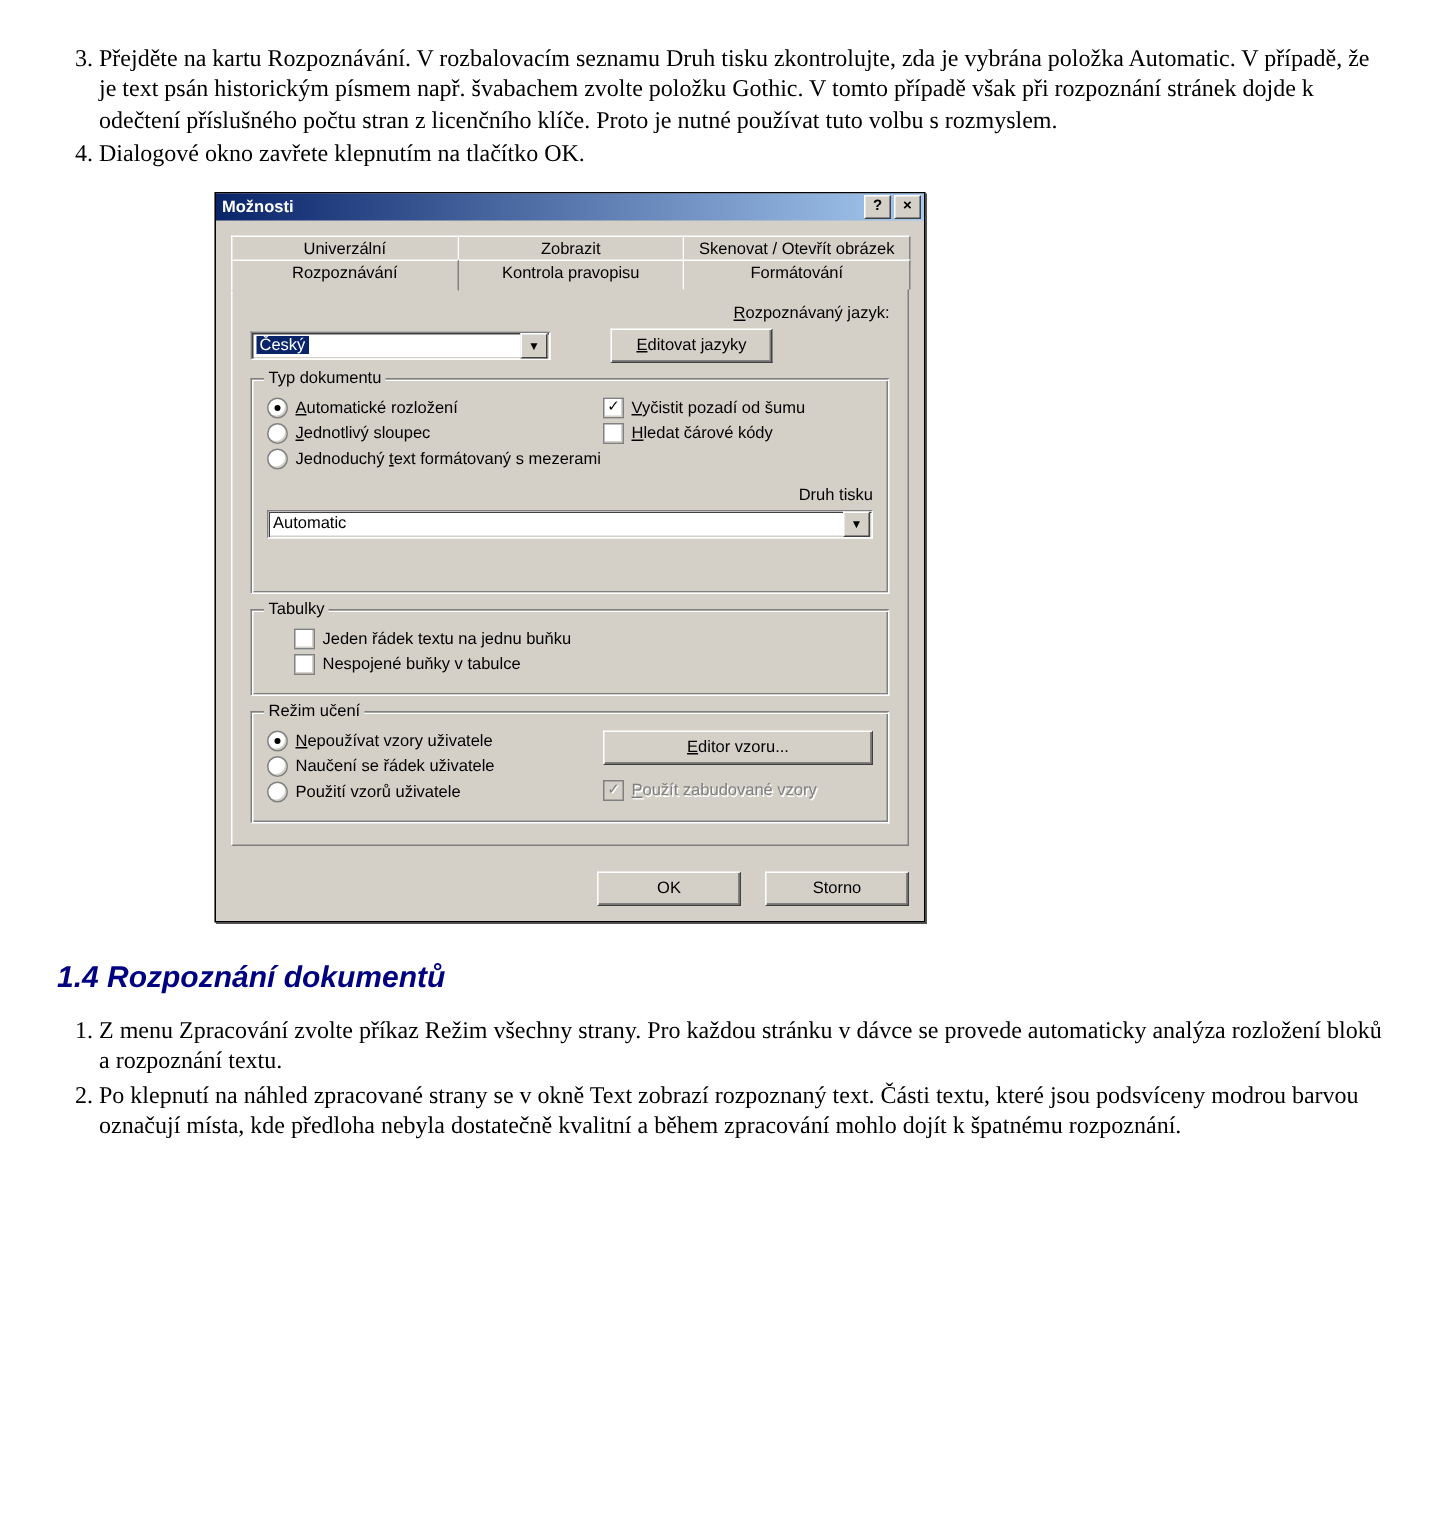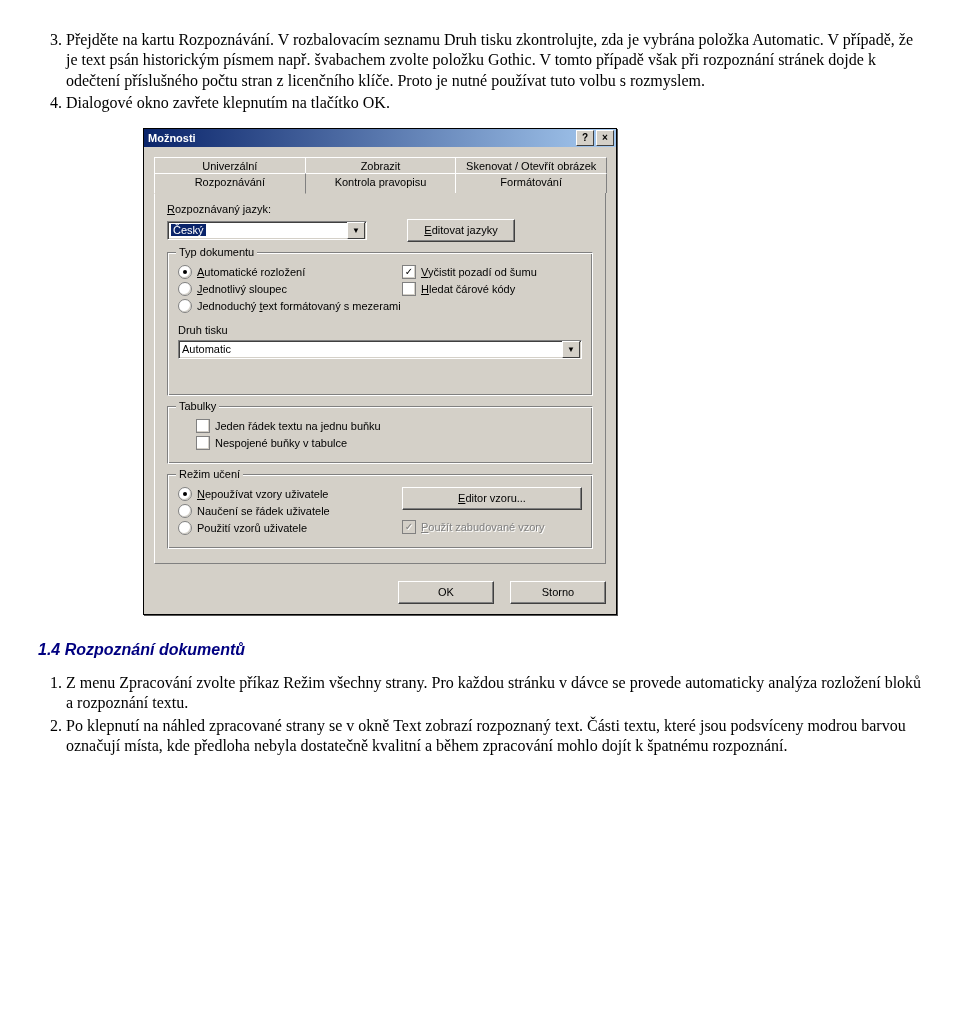--- a/index.html
+++ b/index.html
@@ -58,21 +58,21 @@
     position: relative; z-index: 5;
     border-bottom: 1px solid #d4d0c8;
   }
   .tabpanel {
     border: 1px solid #fff;
     border-right-color: #808080; border-bottom-color: #808080;
     padding: 12px 12px 14px 12px;
     position: relative; top: -1px; z-index: 2;
   }
   .row { display: flex; align-items: center; margin-bottom: 6px; }
-  .lbl { margin-bottom: 4px; }
+  .lbl { margin-bottom: 4px; text-align: right; }
   .ul { text-decoration: underline; }
   .combo {
     flex: 1; height: 19px; background: #fff;
     border: 1px solid #808080;
     border-right-color: #fff; border-bottom-color: #fff;
     box-shadow: inset 1px 1px 0 #404040, inset -1px -1px 0 #d4d0c8;
     display: flex; align-items: center; padding-left: 3px;
     box-sizing: border-box;
   }
   .combo .sel {
@@ -126,21 +126,21 @@
   }
   .check .box.disabled { background: #d4d0c8; }
   .disabled-text { color: #808080; text-shadow: 1px 1px 0 #fff; }
   .cols { display: flex; }
   .cols .c1 { flex: 1; }
   .cols .c2 { width: 180px; }
   .dlg-buttons { display: flex; justify-content: flex-end; gap: 16px; padding: 8px 10px 10px 10px; }
   .dlg-buttons .btn { min-width: 74px; }
   h2.sec {
     font-family: Arial, Helvetica, sans-serif;
-    font-size: 16px; font-style: italic; font-weight: bold;
+    font-size: 20px; font-style: italic; font-weight: bold;
     color: #000080; margin: 26px 0 14px 0;
   }
   .body-list { margin: 0; padding-left: 28px; }
   .body-list li { margin-bottom: 2px; line-height: 1.28; }
 </style>
 </head>
 <body>
 
 <ol class="doc-list" start="3">
   <li>Přejděte na kartu Rozpoznávání. V rozbalovacím seznamu Druh tisku zkontrolujte, zda je vybrána položka Automatic. V případě, že je text psán historickým písmem např. švabachem zvolte položku Gothic. V tomto případě však při rozpoznání stránek dojde k odečtení příslušného počtu stran z licenčního klíče. Proto je nutné používat tuto volbu s rozmyslem.</li>

